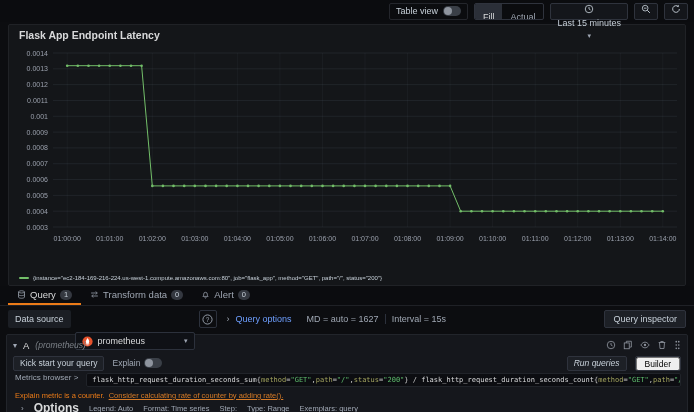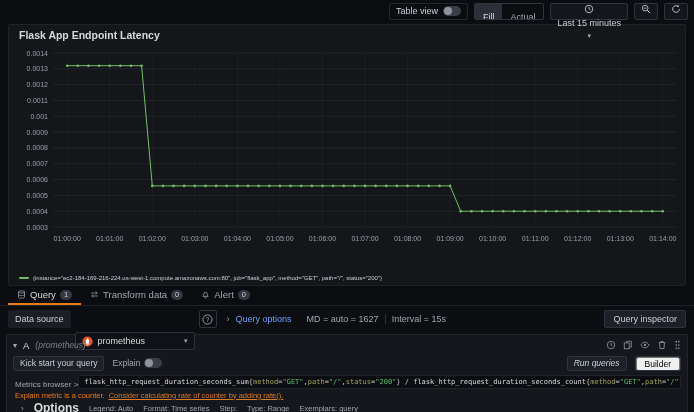--- a/index.html
+++ b/index.html
@@ -73,21 +73,21 @@
   .qrow-a .refid { font-size:9.5px; color:#d8d9da; }
   .qrow-a .dshint { font-size:8.5px; color:#7b8087; font-style:italic; }
   .rowicons { margin-left:auto; display:flex; align-items:center; gap:7px; }
   .rowicons .ic { cursor:pointer; display:flex; }
   .kickrow { height:20px; display:flex; align-items:center; gap:8px; }
   .kickrow .btn { height:15px; font-size:8.5px; padding:0 6px; }
   .explain { display:flex; align-items:center; gap:4px; font-size:8.5px; color:#9fa7b3; }
   .bc-group { display:flex; border:1px solid #2f333d; border-radius:2px; overflow:hidden; height:15px;flex-direction:column; }
   .bc-group .seg-btn { font-size:8.5px; padding:0 7px; }
   .bc-group .seg-btn.active { background:#41454e; color:#fff; }
-  .metricsrow { height:16px; display:flex; align-items:flex-end; gap:0; }
+  .metricsrow { height:16px; display:flex; align-items:flex-start; gap:8px; }
   .mb-label { font-size:8px; color:#9fa7b3; white-space:nowrap; cursor:pointer; padding-left:2px; }
   .codebox { flex:1; height:14px; background:#0c0d11; border:1px solid #202329; border-radius:2px;
     display:flex; align-items:center; padding:0 5px; overflow:hidden; }
   .code { font-family:"DejaVu Sans Mono", monospace; font-size:7px; white-space:pre; }
   .seg-metric { color:#d8d9da; } .seg-punct { color:#c7c7c7; } .seg-op { color:#c7c7c7; }
   .seg-label { color:#a3a45f; } .seg-str { color:#5fbf6e; }
   .warnrow { height:12px; display:flex; align-items:center; gap:4px; padding-left:2px; }
   .warn-text { font-size:7.5px; color:#eb7b18; }
   .warn-link { font-size:7.5px; color:#d87c27; text-decoration:underline; cursor:pointer; }
   .optionsrow { height:14px; display:flex; align-items:center; gap:10px; padding-left:8px; }

